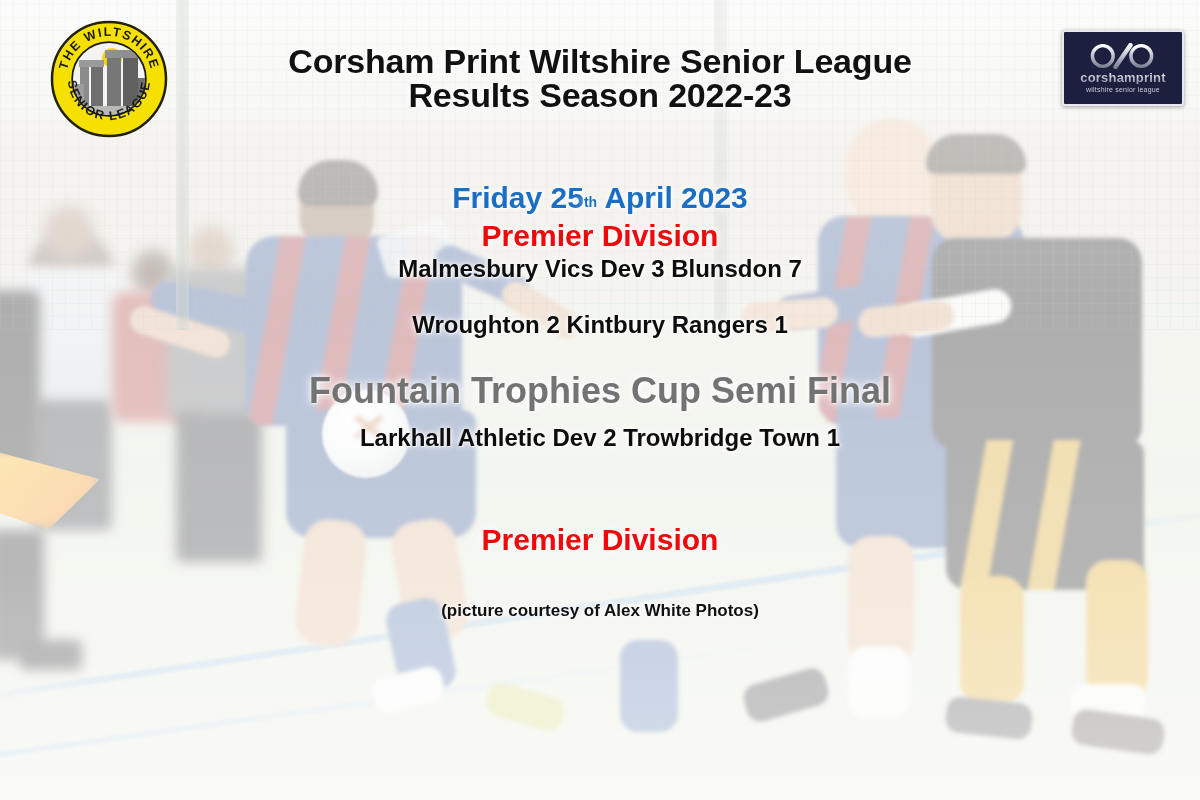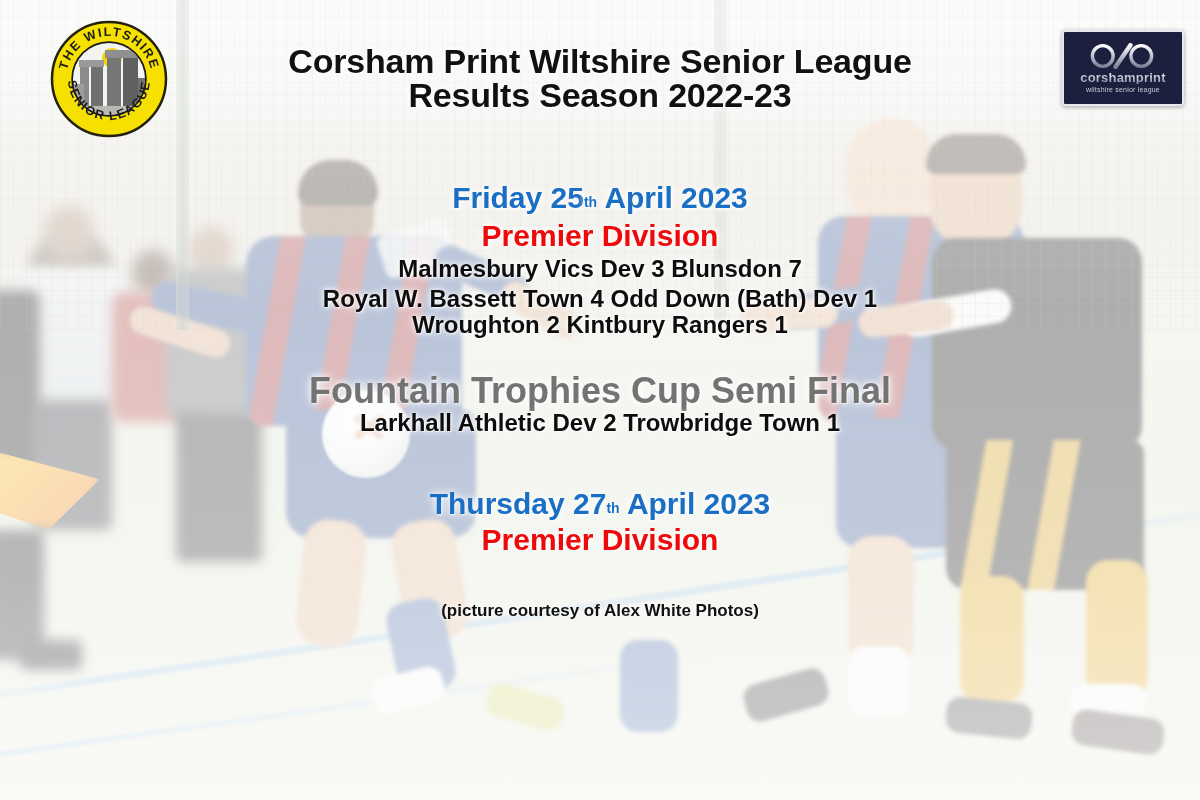--- a/index.html
+++ b/index.html
@@ -237,27 +237,23 @@
   <div class="content">
 
     <div class="txt title" style="top:44px;">Corsham Print Wiltshire Senior League</div>
     <div class="txt title" style="top:78px;">Results Season 2022-23</div>
 
     <div class="txt date" style="top:183px;">
       <span>Friday 25</span><span class="sup">th</span><span> April 2023</span>
     </div>
     <div class="txt division" style="top:221px;">Premier Division</div>
     <div class="txt result" style="top:257px;">Malmesbury Vics Dev 3 Blunsdon 7</div>
-    <div class="txt result" style="top:287px;">Royal W. Bassett Town 4 Odd Down (Bath) Dev 1</div>
     <div class="txt result" style="top:313px;">Wroughton 2 Kintbury Rangers 1</div>
 
     <div class="txt cuptitle" style="top:373px;">Fountain Trophies Cup Semi Final</div>
-    <div class="txt result" style="top:411px;">Larkhall Athletic Dev 2 Trowbridge Town 1</div>
-
-    <div class="txt date" style="top:489px;">
-      <span>Thursday 27</span><span class="sup">th</span><span> April 2023</span>
-    </div>
+    <div class="txt result" style="top:426px;">Larkhall Athletic Dev 2 Trowbridge Town 1</div>
+
     <div class="txt division" style="top:525px;">Premier Division</div>
 
     <div class="txt credit" style="top:602px;">(picture courtesy of Alex White Photos)</div>
   </div>
 
 </div>
 
 </body></html>

